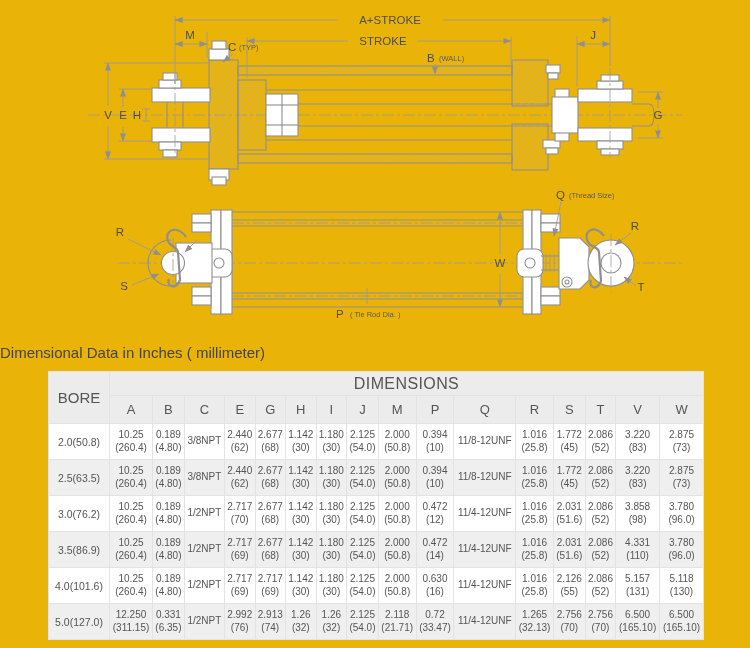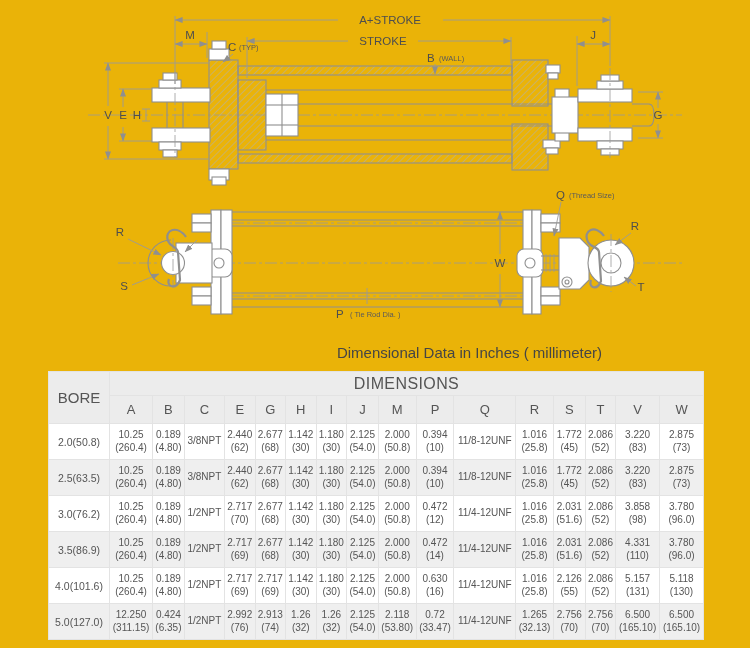--- a/index.html
+++ b/index.html
@@ -11,21 +11,21 @@
   
   .ol{fill:#ffffff;stroke:#8f8f8f;stroke-width:1.1;}
   .hl{fill:url(#h1);stroke:#8f8f8f;stroke-width:1.1;}
   .ln{stroke:#8f8f8f;stroke-width:1.1;fill:none;}
   .thin{stroke:#9a9a9a;stroke-width:0.8;fill:none;}
   .dim{stroke:#9a9a9a;stroke-width:0.9;fill:none;}
   .cl{stroke:#9a9a9a;stroke-width:0.8;stroke-dasharray:12 3 3 3;fill:none;}
   .lbl{font:11.5px "Liberation Sans",sans-serif;fill:#4e4e4e;}
   .sub{font:7.5px "Liberation Sans",sans-serif;fill:#5a5a5a;}
   
-  #tbl-title{position:absolute;top:344px;left:0;width:602px;text-align:right;
+  #tbl-title{position:absolute;top:344px;left:0;width:602px;text-align:left;
              font-size:15px;color:#454545;}
   
   #tbl-wrap{position:absolute;top:371px;left:48px;}
   table.dim-table{border-collapse:collapse;width:656px;color:#555;}
   .dim-table th,.dim-table td{border:1px solid #e3e3e3;text-align:center;font-weight:400;}
   .dim-table thead th{background:#ececec;}
   th.bore-h{font-size:15px;width:58px;}
   th.dims-h{font-size:16px;height:21px;letter-spacing:.4px;}
   tr.letters th{font-size:13px;height:25px;}
   .dim-table tbody th{font-size:10.5px;background:#fff;white-space:nowrap;padding:8px 2px;}
@@ -630,21 +630,21 @@
               <div>(130)</div>
             </td>
           </tr>
           <tr class="alt">
             <th>5.0(127.0)</th>
             <td>
               <div>12.250</div>
               <div>(311.15)</div>
             </td>
             <td>
-              <div>0.424</div>
+              <div>0.331</div>
               <div>(6.35)</div>
             </td>
             <td>
               <div>1/2NPT</div>
             </td>
             <td>
               <div>2.992</div>
               <div>(76)</div>
             </td>
             <td>
@@ -658,21 +658,21 @@
             <td>
               <div>1.26</div>
               <div>(32)</div>
             </td>
             <td>
               <div>2.125</div>
               <div>(54.0)</div>
             </td>
             <td>
               <div>2.118</div>
-              <div>(53.80)</div>
+              <div>(21.71)</div>
             </td>
             <td>
               <div>0.72</div>
               <div>(33.47)</div>
             </td>
             <td>
               <div>11/4-12UNF</div>
             </td>
             <td>
               <div>1.265</div>

